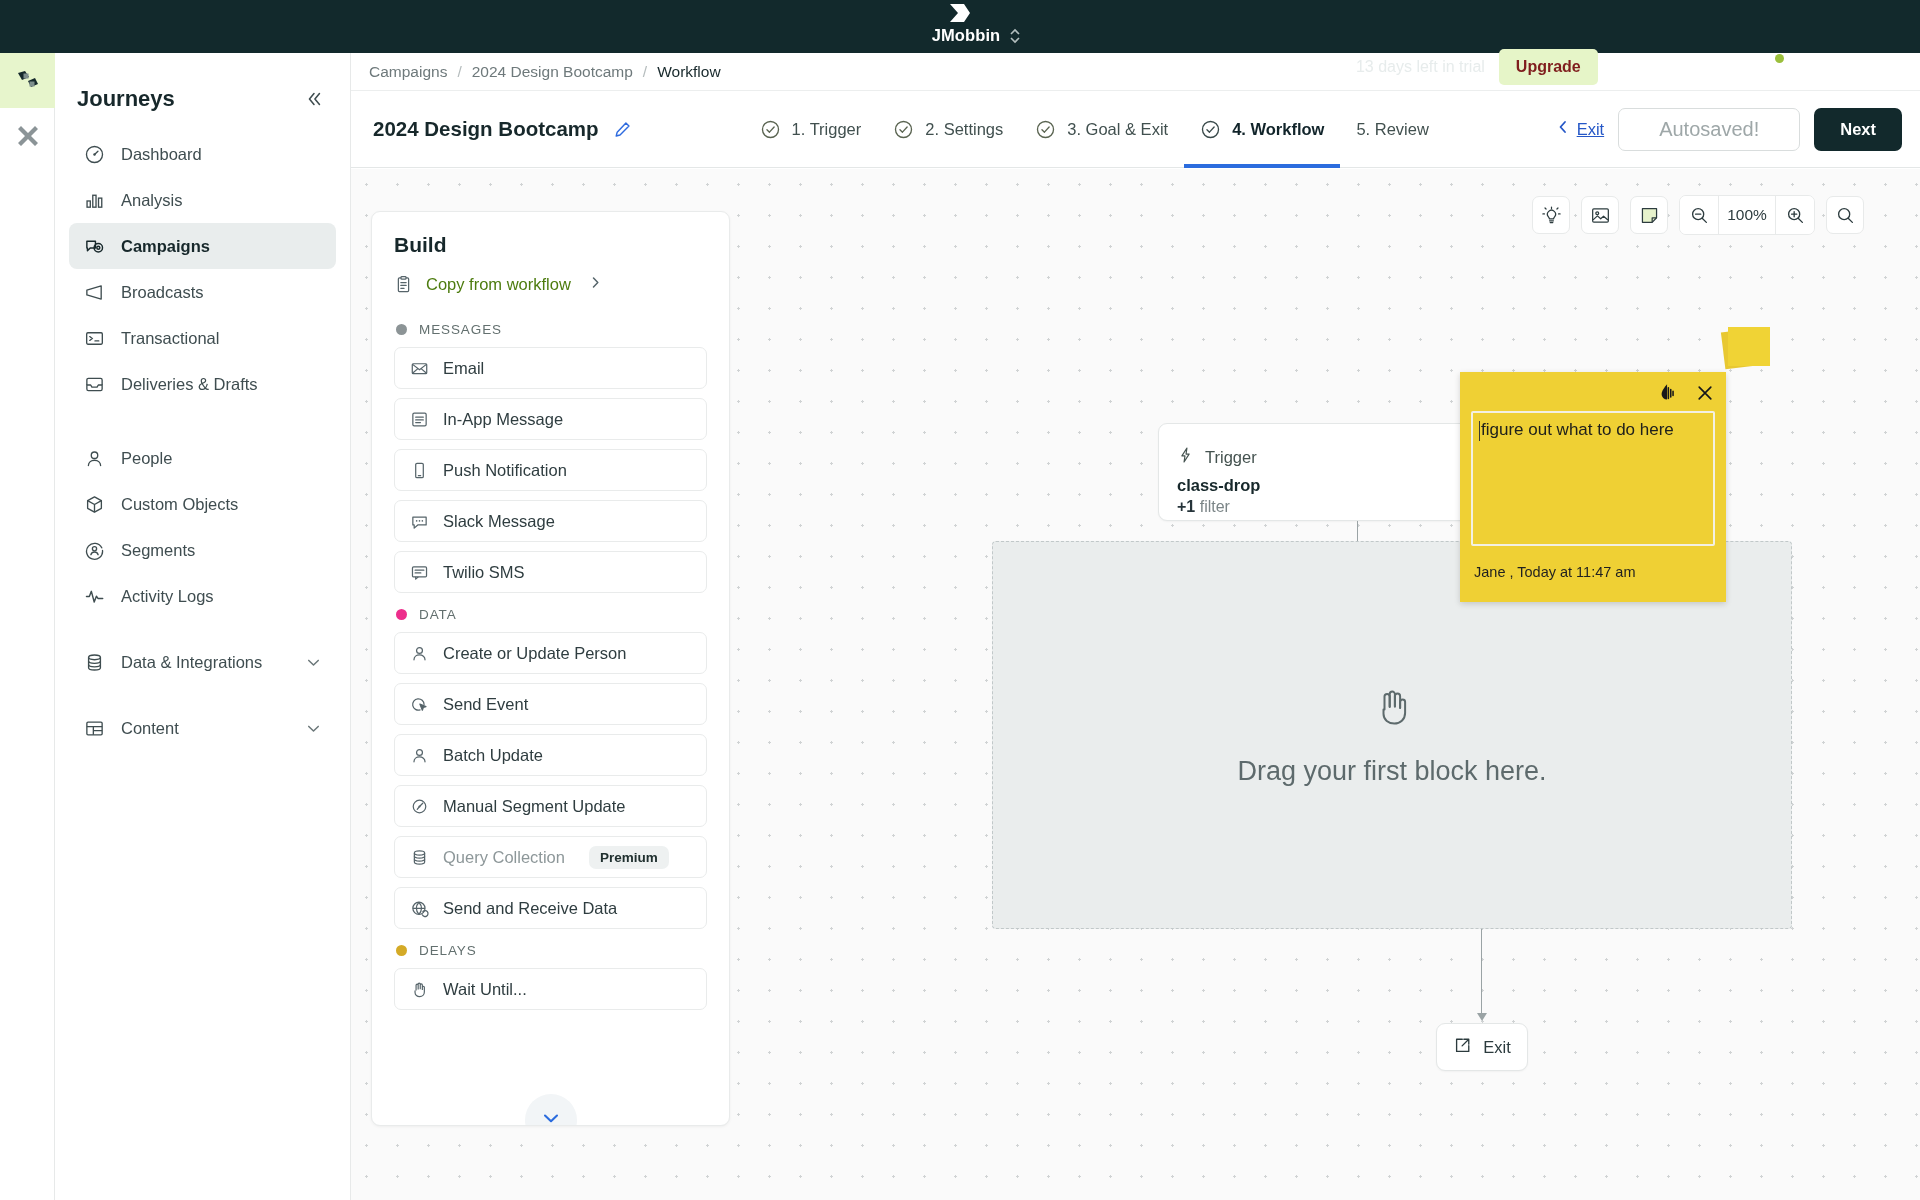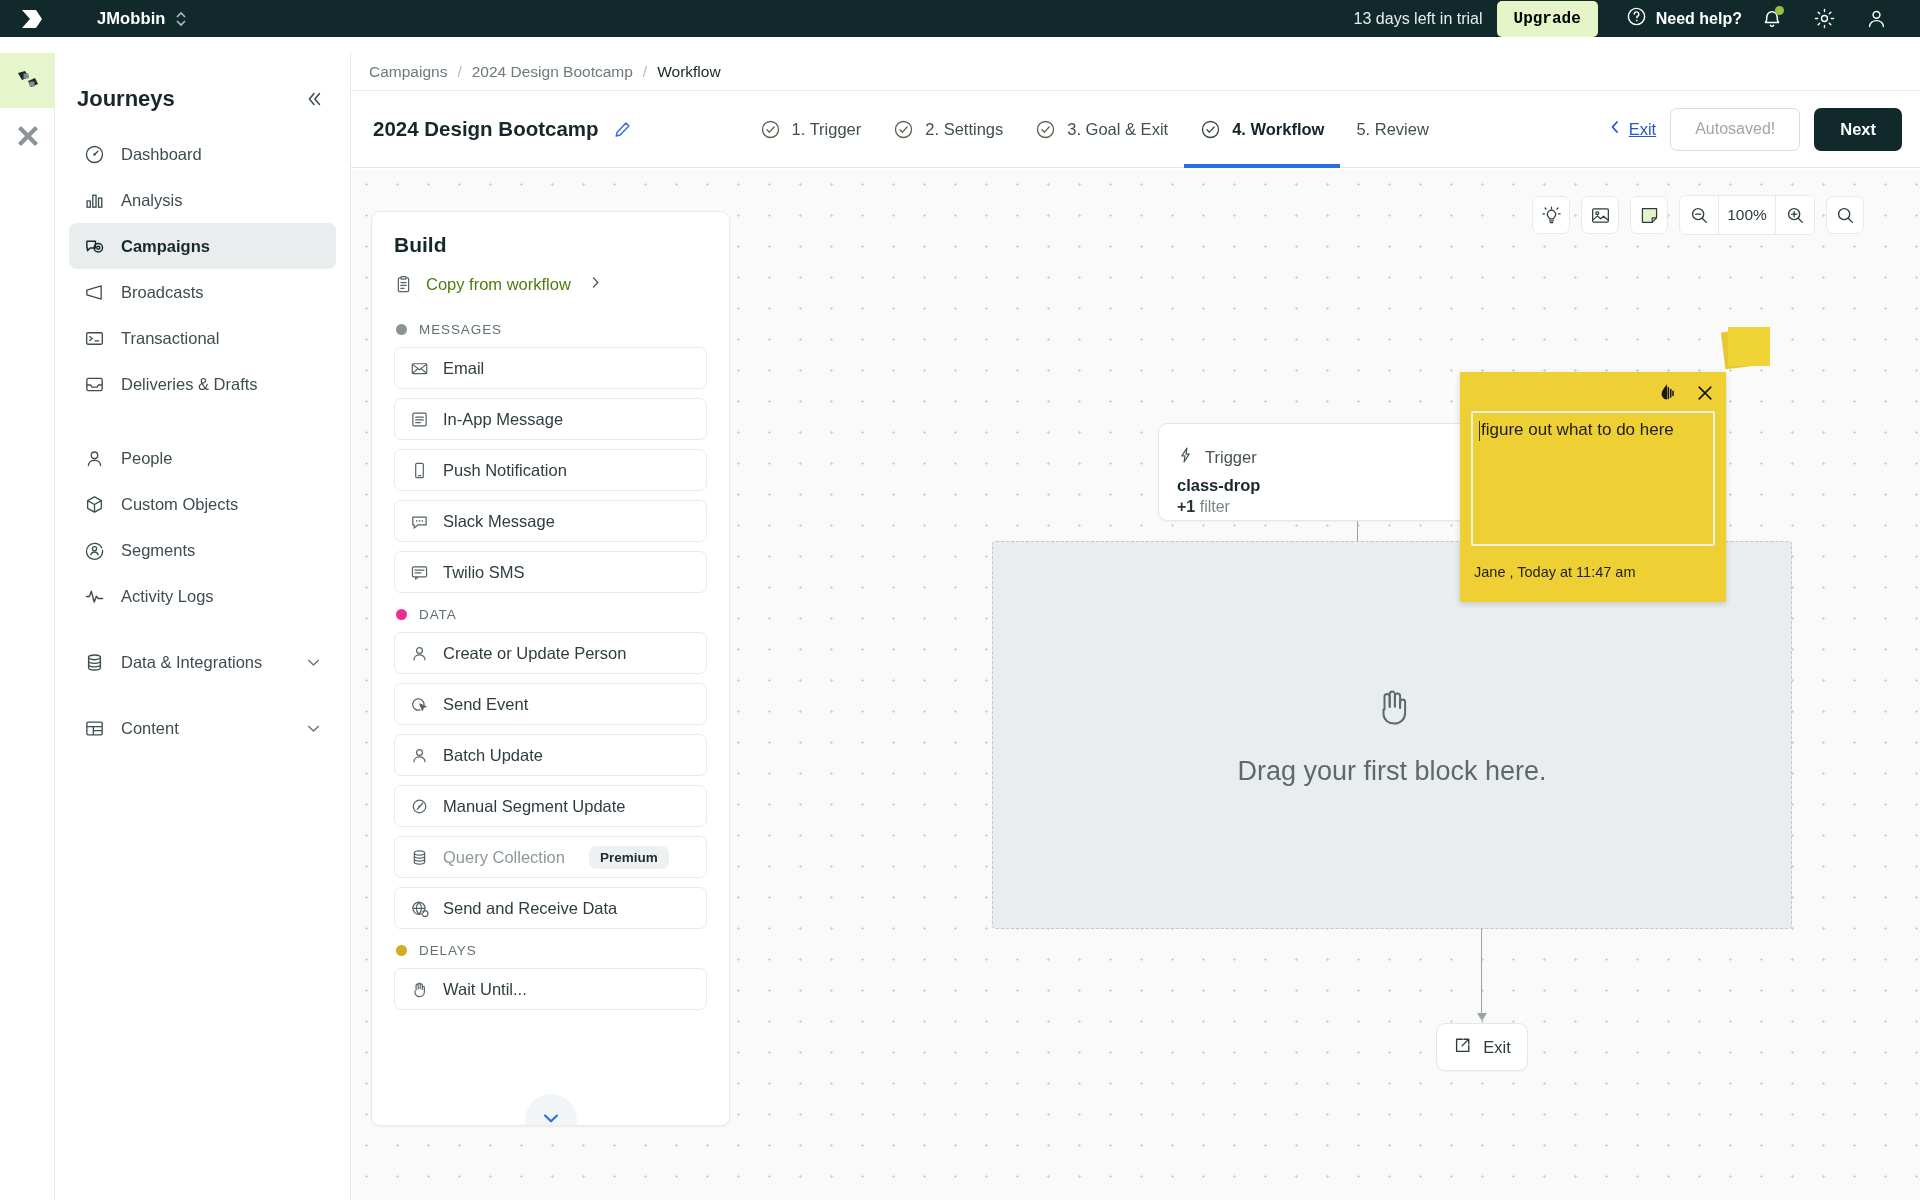--- a/index.html
+++ b/index.html
@@ -6,40 +6,40 @@
   html, body {
     width: 1920px; height: 1200px;
     font-family: "Liberation Sans", sans-serif;
     background: #ffffff;
     overflow: hidden;
   }
   #app { position: relative; width: 1920px; height: 1200px; }
 
   
   .topbar {
-    position: absolute; left: 0; top: 0; width: 1920px; height: 37px;
+    position: absolute; left: 0; top: 0; width: 1920px; height: 53px;
     background: #12292c; display: flex; align-items: center;
-    color: #fff; z-index: 40;
+    color: #fff; z-index: 40; flex-direction: column;
   }
   .brand-logo {
     width: 64px; height: 53px; display: flex; align-items: center; justify-content: center;
   }
   .org-switch {
     display: flex; align-items: center; gap: 9px; margin-left: 33px;
     font-size: 16.5px; font-weight: 700; letter-spacing: .1px;
   }
   .org-switch .caret { display: flex; flex-direction: column; gap: 2px; opacity: .85; }
   .topbar-right {
     margin-left: auto; display: flex; align-items: center; gap: 0; padding-right: 22px;
   }
   .trial-text { font-size: 16px; color: #e7ecec; margin-right: 14px; font-weight: 400; }
   .upgrade-btn {
-    background: #e6f5c8; color: #000000; border: none; border-radius: 5px;
+    background: #e6f5c8; color: #7f1d1d; border: none; border-radius: 5px;
     font-size: 16px; font-weight: 700; padding: 9px 17px; cursor: pointer;
-    font-family: Liberation Mono, monospace;
+    font-family: Liberation Sans, sans-serif;
   }
   .need-help {
     display: flex; align-items: center; gap: 9px; margin-left: 28px;
     font-size: 16px; font-weight: 700; color: #fff; cursor: pointer;
   }
   .icon-btn {
     width: 44px; height: 44px; display: flex; align-items: center; justify-content: center;
     position: relative; cursor: pointer; margin-left: 8px;
   }
   .notif-dot {
@@ -111,22 +111,22 @@
   }
   .step .check { display: flex; color: #55614f; }
 
   .subhead-right { margin-left: auto; display: flex; align-items: center; gap: 14px; }
   .exit-link {
     display: flex; align-items: center; gap: 7px; color: #2557c7;
     font-size: 16.5px; text-decoration: underline; cursor: pointer;
   }
   .autosaved {
     border: 1px solid #d9dddd; border-radius: 7px; height: 43px;
-    display: flex; align-items: center; padding: 0 24px;
-    color: #9ea7a8; font-size: 16px; background: #fff; cursor: default;
+    display: flex; align-items: center; padding: 0 40px;
+    color: #9ea7a8; font-size: 20px; background: #fff; cursor: default;
   }
   .next-btn {
     background: #12292c; color: #fff; border: none; border-radius: 7px;
     height: 43px; padding: 0 26px; font-size: 16.5px; font-weight: 700;
     cursor: pointer; font-family: inherit;
   }
 
   
   .canvas {
     position: absolute; left: 0; top: 116px; width: 1569px; height: 1031px;

